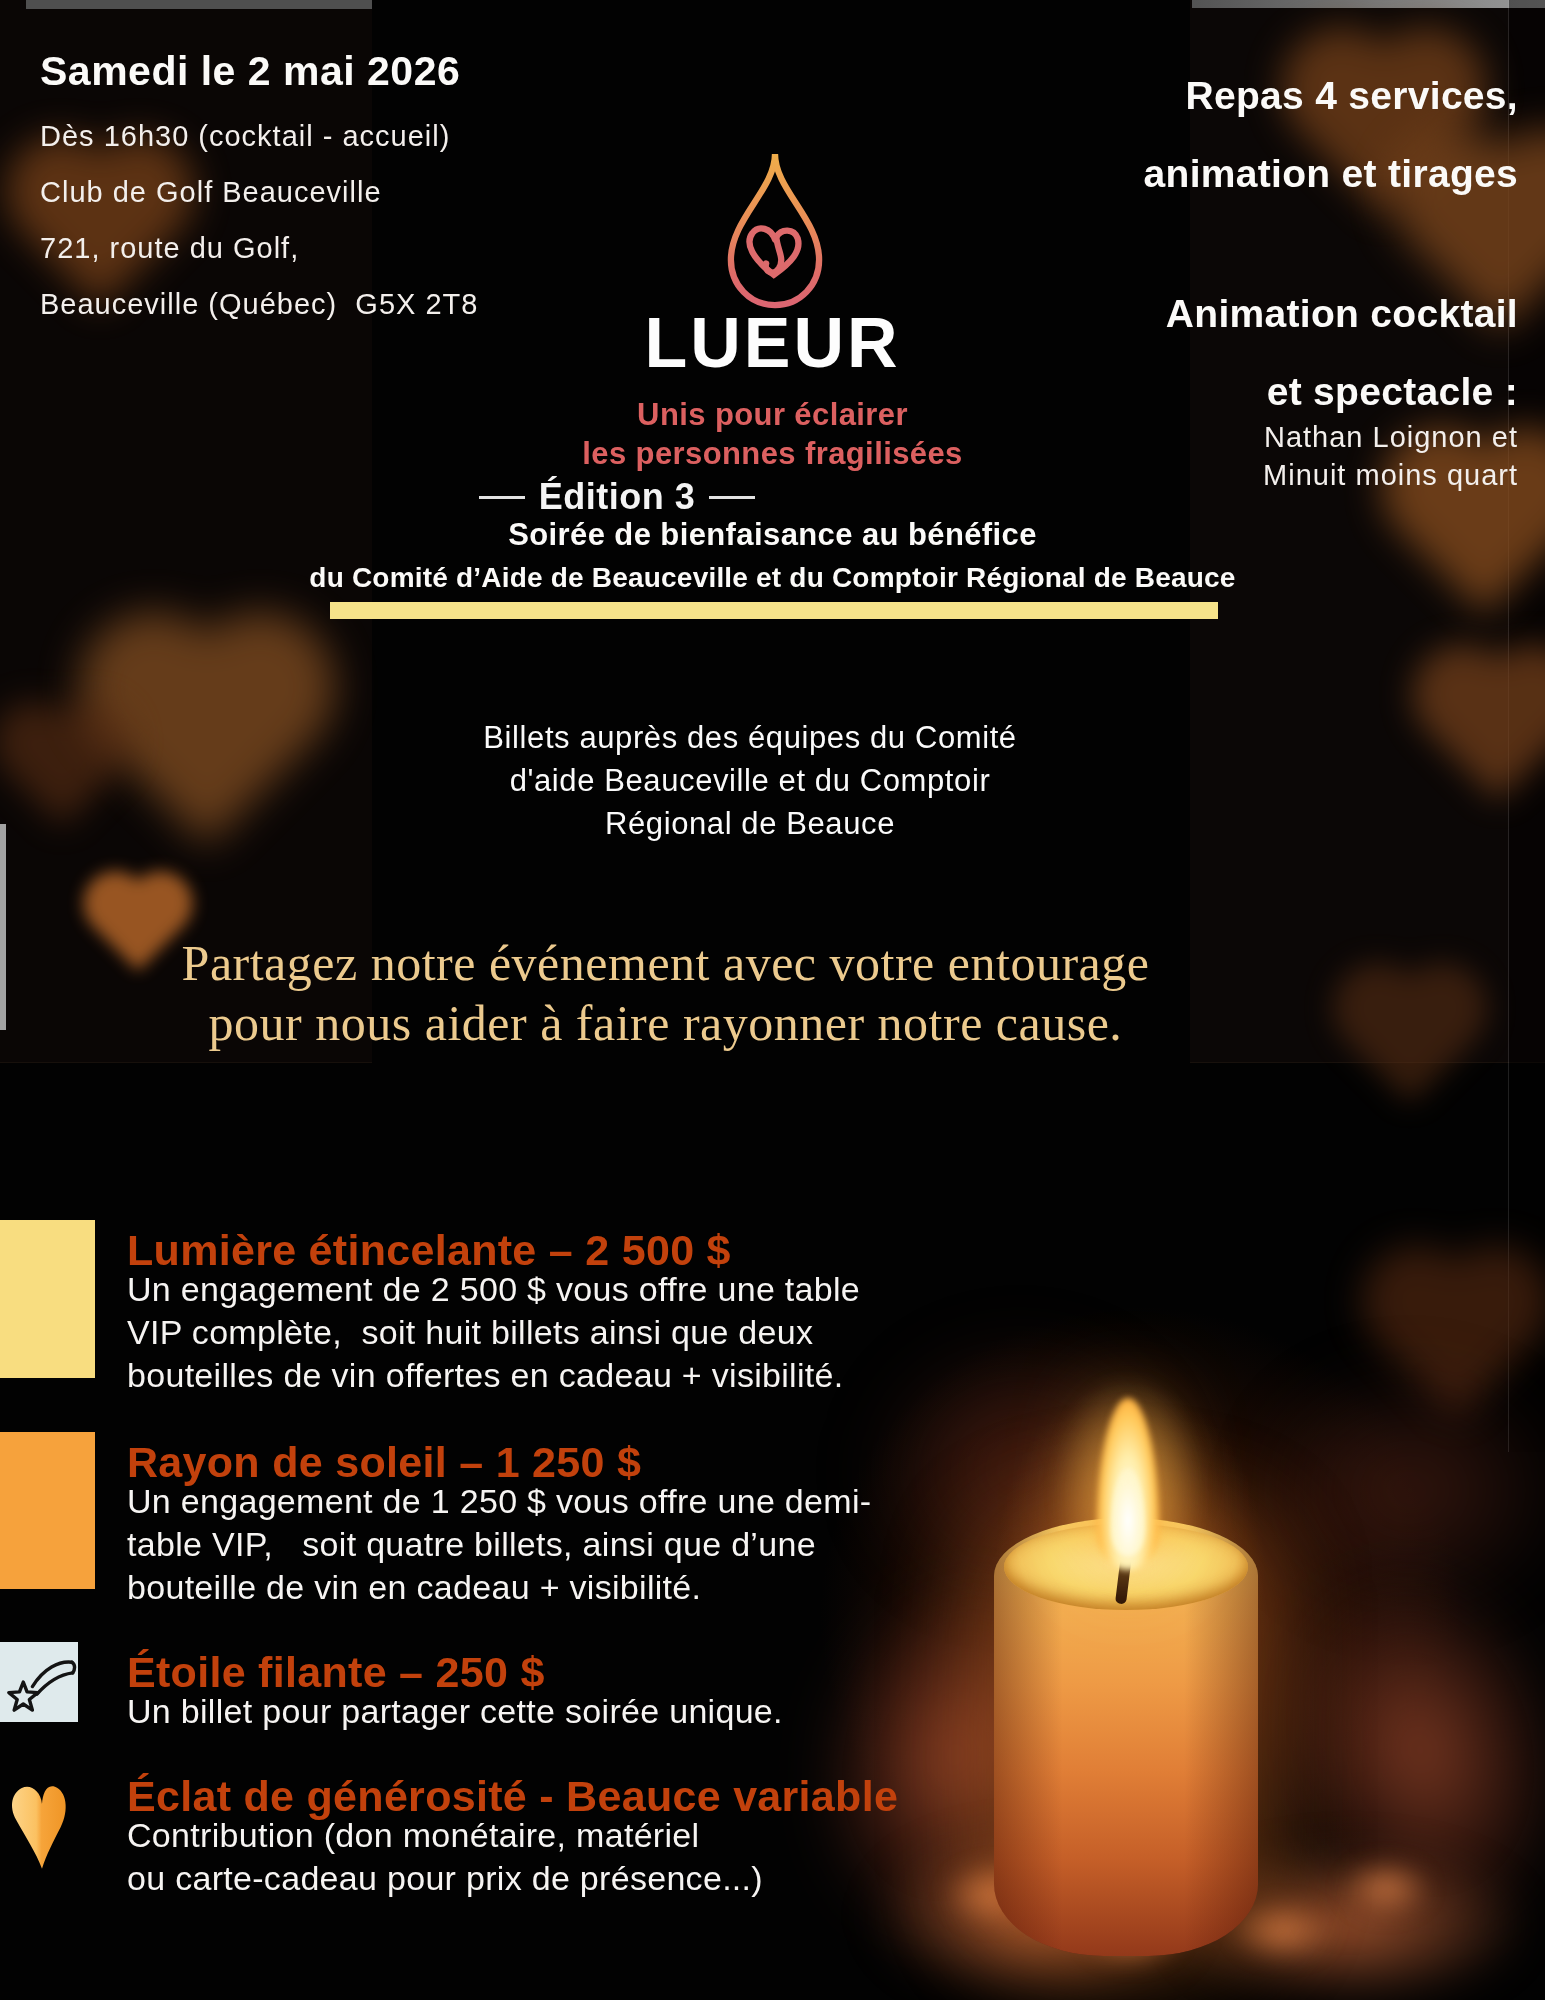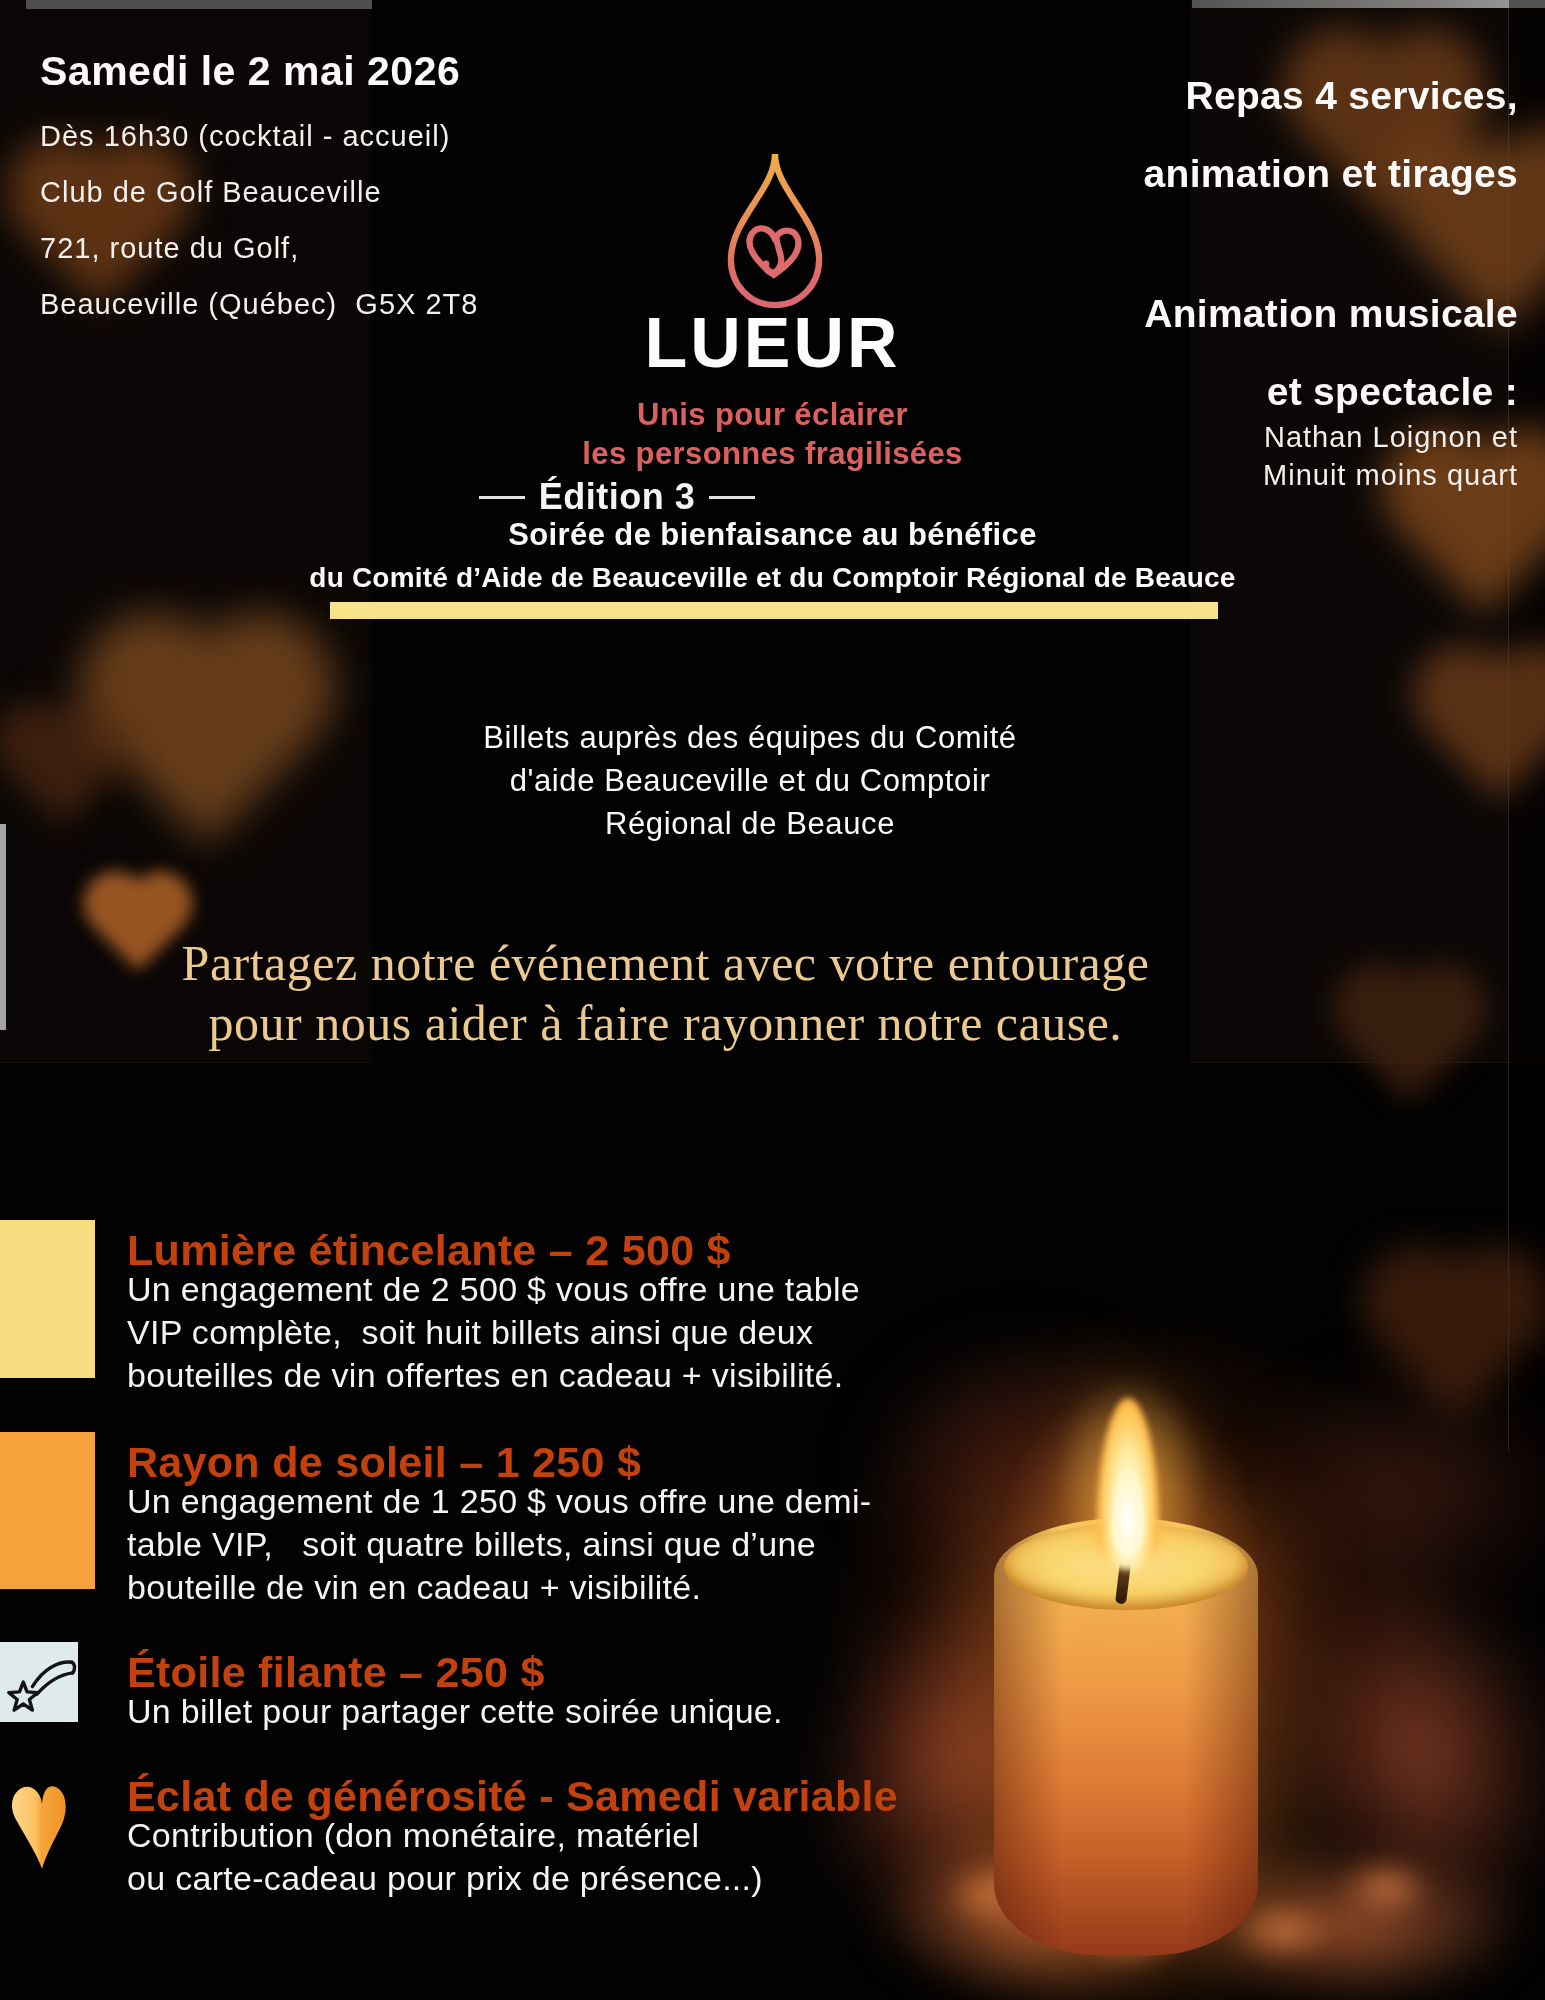--- a/index.html
+++ b/index.html
@@ -178,21 +178,21 @@
     <div>Dès 16h30 (cocktail - accueil)</div>
     <div>Club de Golf Beauceville</div>
     <div>721, route du Golf,</div>
     <div>Beauceville (Québec)&nbsp; G5X 2T8</div>
   </div>
 
   <div class="txt program">
     <div class="b">Repas 4 services,</div>
     <div class="b">animation et tirages</div>
     <div class="gap"></div>
-    <div class="b">Animation musicale</div>
+    <div class="b">Animation cocktail</div>
     <div class="b">et spectacle :</div>
     <div class="a">Nathan Loignon et</div>
     <div class="a">Minuit moins quart</div>
   </div>
 
   <svg class="logo-svg" viewBox="0 0 100 132">
     <defs>
       <linearGradient id="dg" x1="0" y1="0" x2="0" y2="1">
         <stop offset="0" stop-color="#f0ae4a"></stop>
         <stop offset="0.45" stop-color="#e98d57"></stop>
@@ -258,19 +258,19 @@
     <defs>
       <linearGradient id="hg" x1="0" y1="0" x2="1" y2="0">
         <stop offset="0" stop-color="#fdd488"></stop>
         <stop offset="0.45" stop-color="#fbc161"></stop>
         <stop offset="0.55" stop-color="#f6a43a"></stop>
         <stop offset="1" stop-color="#ef9526"></stop>
       </linearGradient>
     </defs>
     <path d="M50,34 C48,16 34,6 22,12 C8,19 4,38 14,56 C26,78 42,102 50,124 C56,104 66,86 76,66 C88,42 84,16 68,10 C56,6 51,20 50,34 Z" fill="url(#hg)"></path>
   </svg>
-  <div class="txt tier-title" style="left:127px;top:1772px">Éclat de générosité - Samedi variable</div>
+  <div class="txt tier-title" style="left:127px;top:1772px">Éclat de générosité - Beauce variable</div>
   <div class="txt tier-body" style="left:127px;top:1814px">
     <div>Contribution (don monétaire, matériel</div>
     <div>ou carte-cadeau pour prix de présence...)</div>
   </div>
 
 </div>
 
 </body></html>

